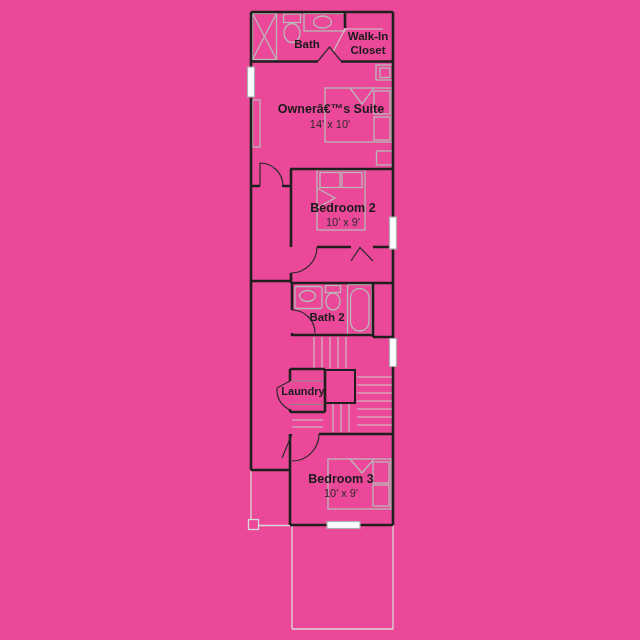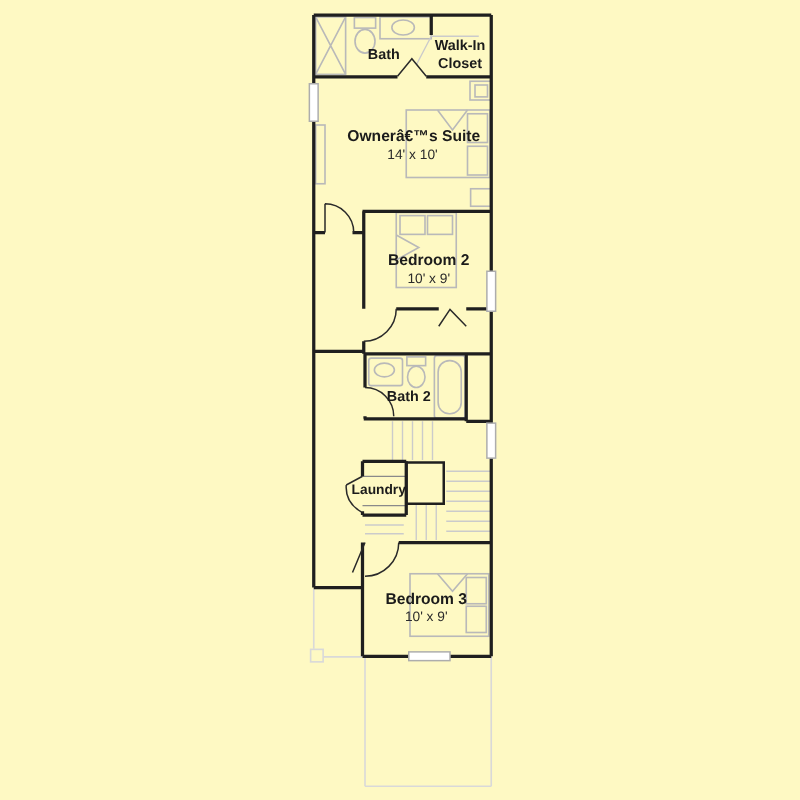--- a/index.html
+++ b/index.html
@@ -1,16 +1,16 @@
 <!DOCTYPE html>
 <html><head>
 <meta charset="utf-8">
 <style>
   html,body{margin:0;padding:0;background:#ffffff;}
-  .canvas{position:relative;width:640px;height:640px;background:#fef9c3;overflow:hidden;
+  .canvas{position:relative;width:640px;height:640px;background:#ec4899;overflow:hidden;
           font-family:"Liberation Sans",sans-serif;text-decoration:underline;}
   svg{position:absolute;left:0;top:0;}
   .wall{stroke:#1f1f1f;stroke-width:2.6;fill:none;stroke-linecap:butt;}
   .wall-thin{stroke:#1f1f1f;stroke-width:2;fill:none;}
   .door{stroke:#2a2a2a;stroke-width:1.2;fill:none;}
   .fixture{stroke:#b9b9b9;stroke-width:1.3;fill:none;}
   .shelf{stroke:#8a8a8a;stroke-width:1;fill:none;}
   .stair{stroke:#cbcbcb;stroke-width:1.1;fill:none;}
   .faint{stroke:#d9d9d9;stroke-width:1.3;fill:none;}
   .window{stroke:#adadad;stroke-width:1.2;fill:#ffffff;}

